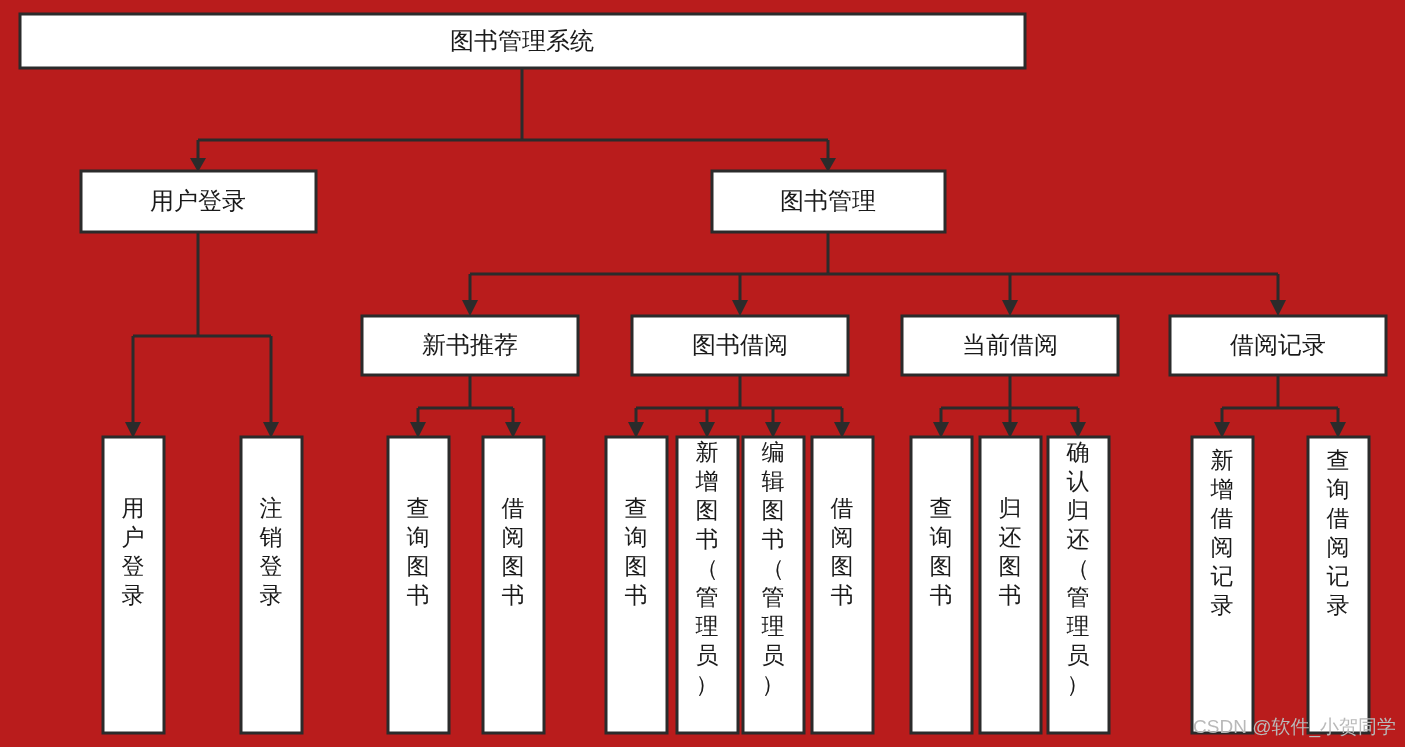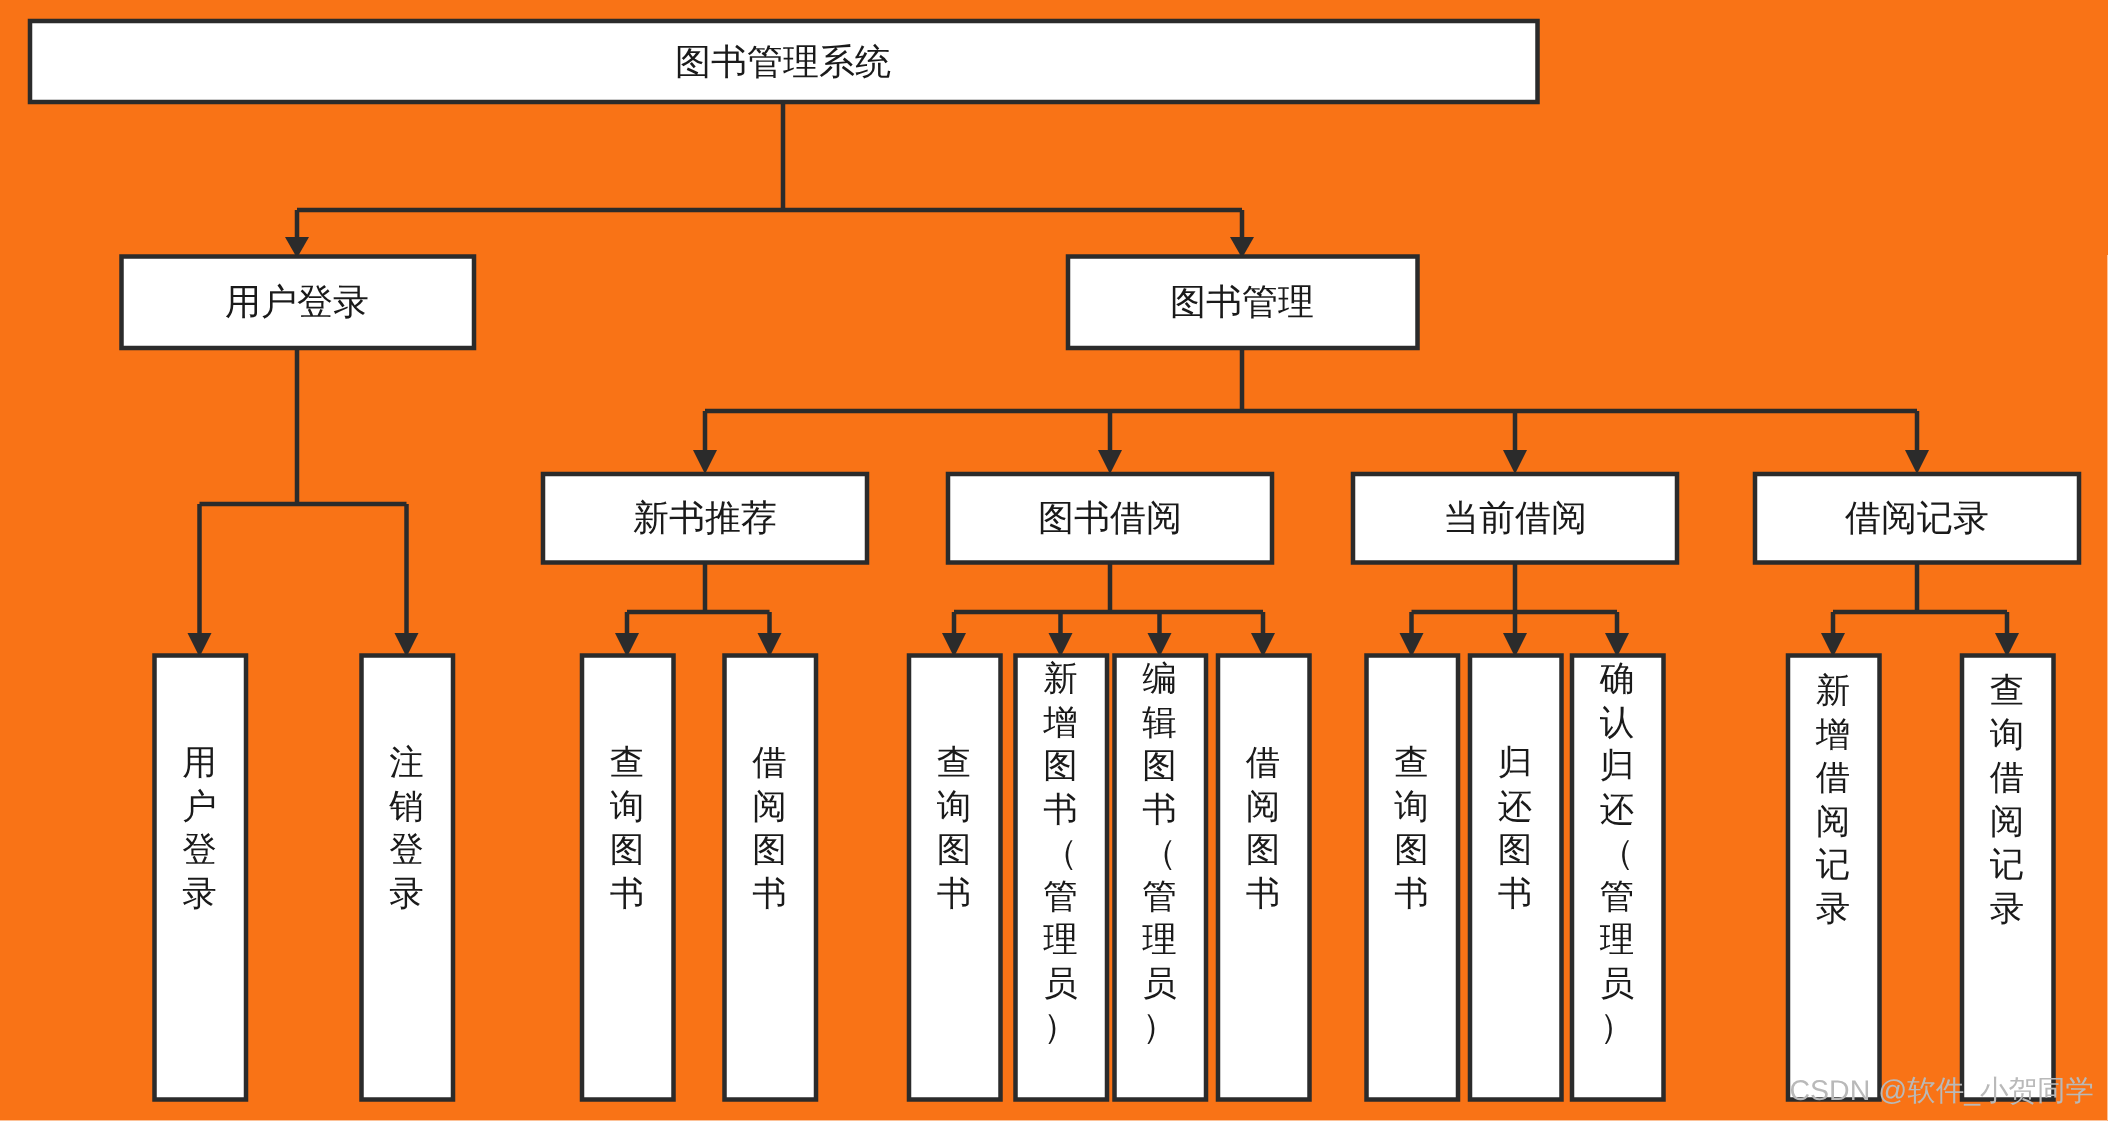--- a/index.html
+++ b/index.html
@@ -8,21 +8,21 @@
     padding: 0;
     background: #ffffff;
   }
   body {
     font-family: "Liberation Sans", "DejaVu Sans", sans-serif;
   }
   #diagram-root {
     position: relative;
     width: 1405px;
     height: 747px;
-    background: #f97316;
+    background: #b91c1c;
     overflow: hidden;
   }
   svg#tree-svg {
     position: absolute;
     left: 0;
     top: 0;
     width: 1405px;
     height: 747px;
     display: block;
   }

